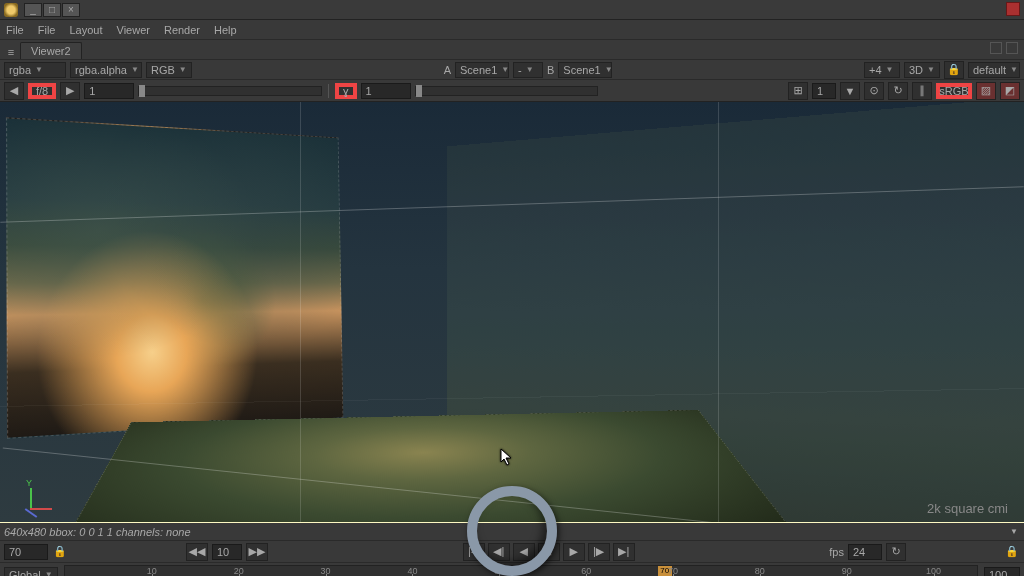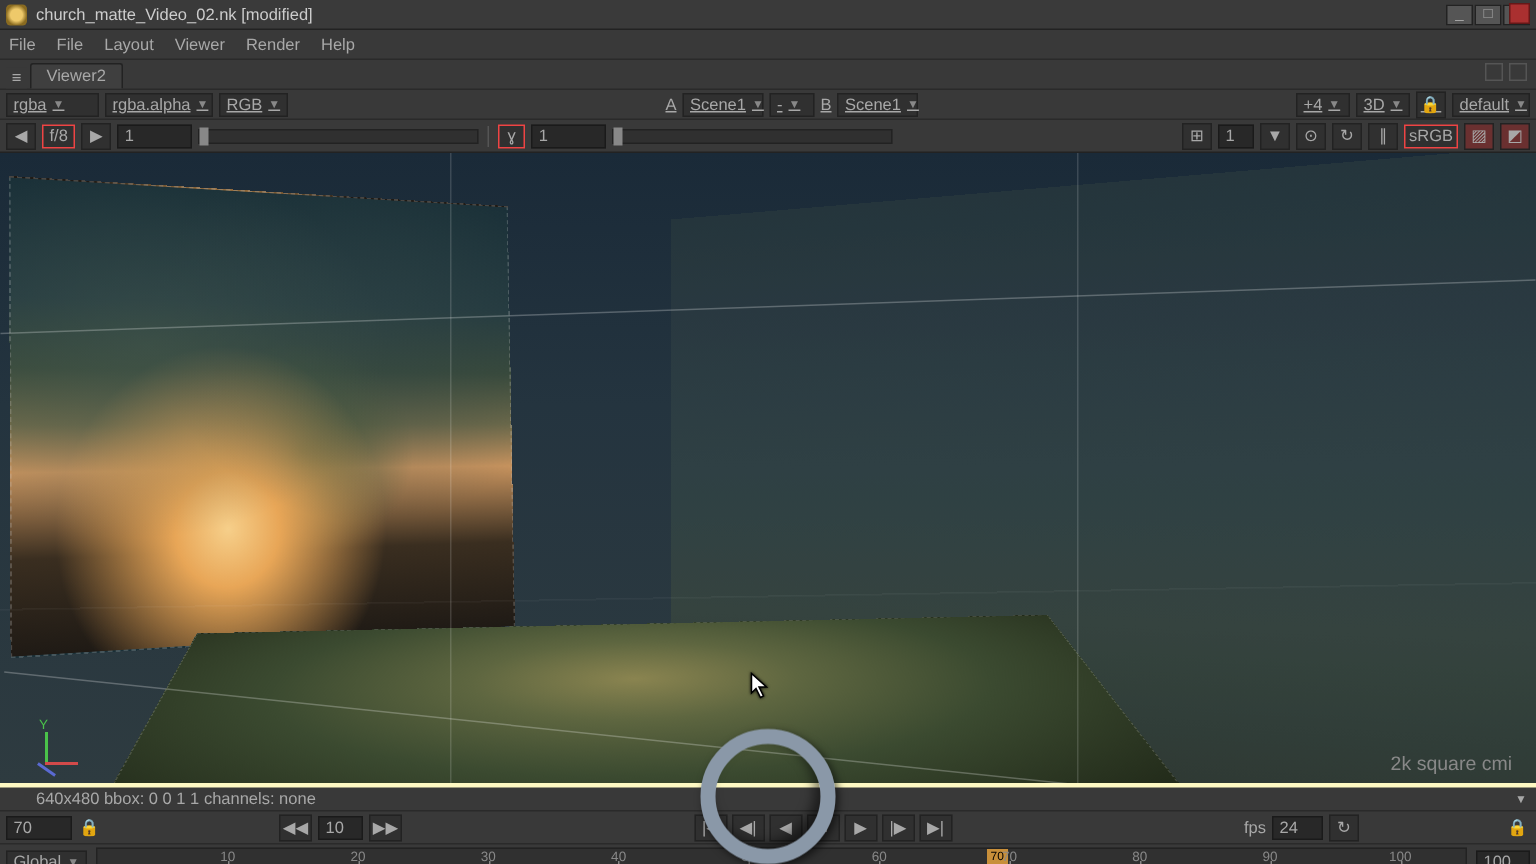--- a/index.html
+++ b/index.html
@@ -12,25 +12,25 @@
 
 .menubar { background: #393939; height: 20px; display: flex; align-items: center; padding: 0 6px; gap: 14px; border-bottom: 1px solid #2a2a2a; }
 .menubar span { cursor: default; }
 
 .tabbar { background: #393939; height: 20px; display: flex; align-items: flex-end; padding: 0 4px; border-bottom: 1px solid #2a2a2a; position: relative; }
 .tabc { width: 14px; height: 14px; display: inline-flex; align-items: center; justify-content: center; background: #393939; margin-right: 2px; }
 .tab { background: #3f3f3f; padding: 2px 10px; border: 1px solid #222; border-bottom: none; border-radius: 2px 2px 0 0; }
 .tab-right-icons { position: absolute; right: 6px; top: 2px; display: flex; gap: 4px; }
 .mini-icon { width: 12px; height: 12px; border: 1px solid #555; }
 
-.toolbar1 { background: #393939; height: 20px; display: flex; align-items: center; padding: 0 4px; gap: 4px; border-bottom: 1px solid #2a2a2a; text-decoration: underline; }
+.toolbar1 { background: #393939; height: 20px; display: flex; align-items: center; padding: 0 4px; gap: 4px; border-bottom: 1px solid #2a2a2a; }
 .dropdown { background: #303030; border: 1px solid #222; height: 16px; display: flex; align-items: center; padding: 0 4px; gap: 4px; }
 .dropdown .arrow { font-size: 8px; color: #888; }
 .spacer { flex: 1; }
-.btn { background: #303030; border: 1px solid #ef4444; height: 16px; min-width: 18px; display: flex; align-items: center; justify-content: center; padding: 0 4px; }
+.btn { background: #303030; border: 4px solid #ef4444; height: 16px; min-width: 18px; display: flex; align-items: center; justify-content: center; padding: 0 4px; }
 .bar-sep { width: 1px; height: 14px; background: #555; margin: 0 2px; }
 
 .toolbar2 { background: #393939; height: 22px; display: flex; align-items: center; padding: 0 4px; gap: 4px; border-bottom: 1px solid #222; }
 .numfield { background: #282828; border: 1px solid #1a1a1a; height: 16px; min-width: 40px; padding: 0 4px; display: flex; align-items: center; }
 .hslider { flex: 1; height: 10px; background: #303030; border: 1px solid #222; position: relative; }
 .hslider .handle { position: absolute; left: 0; top: -2px; width: 6px; height: 12px; background: #888; }
 .icon-btn { width: 20px; height: 18px; background: #303030; border: 1px solid #222; display: flex; align-items: center; justify-content: center; }
 
 .viewport { position: relative; background: linear-gradient(180deg, #1a2a38 0%, #24343f 40%, #2e3b40 100%); height: 420px; overflow: hidden; }
 .plane-sky { position: absolute; left: 10px; top: 25px; width: 350px; height: 300px; transform: perspective(800px) rotateY(18deg) rotateX(2deg); background:
@@ -52,21 +52,21 @@
 .vline { position: absolute; top: 0; bottom: 0; width: 1px; background: rgba(255,255,255,0.15); }
 .axis { position: absolute; left: 20px; bottom: 12px; width: 30px; height: 30px; }
 .axis .y { position: absolute; left: 10px; bottom: 0; width: 2px; height: 22px; background: #4ac24a; }
 .axis .x { position: absolute; left: 10px; bottom: 0; width: 22px; height: 2px; background: #d24a4a; }
 .axis .z { position: absolute; left: 4px; bottom: -4px; width: 14px; height: 2px; background: #5a6ad2; transform: rotate(35deg); }
 .axis .ylabel { position: absolute; left: 6px; bottom: 22px; color: #4ac24a; font-size: 9px; }
 .cursor { position: absolute; left: 500px; top: 346px; width: 14px; height: 18px; }
 .cursor svg { filter: drop-shadow(0 0 1px #000); }
 .vp-info { position: absolute; right: 16px; bottom: 6px; color: #888; font-size: 13px; }
 
-.statusbar { background: #393939; height: 18px; display: flex; align-items: center; padding: 0 24px; border-top: 3px solid #fef9c3; position: relative; }
+.statusbar { background: #393939; height: 18px; display: flex; align-items: center; padding: 0 4px; border-top: 1px solid #fef9c3; position: relative; font-style: italic; }
 .statusbar .right-arrow { position: absolute; right: 6px; font-size: 8px; }
 
 .playbar { background: #393939; height: 22px; display: flex; align-items: center; padding: 0 4px; gap: 4px; border-top: 1px solid #2a2a2a; }
 .play-btn { width: 22px; height: 18px; background: #303030; border: 1px solid #222; display: flex; align-items: center; justify-content: center; }
 .play-center { flex: 1; display: flex; justify-content: center; gap: 3px; }
 .lock-icon { width:16px; height:16px; display:flex; align-items:center; justify-content:center; }
 
 .timeline { background: #393939; height: 24px; display: flex; align-items: center; padding: 0 4px; gap: 6px; border-top: 1px solid #2a2a2a; position: relative; }
 .ruler { flex: 1; height: 20px; background: #303030; border: 1px solid #222; position: relative; overflow: hidden; }
 .tick { position: absolute; bottom: 0; width: 1px; height: 6px; background: #666; }
@@ -78,21 +78,20 @@
 
 .logo-overlay { position: absolute; left: 50%; bottom: 6px; transform: translateX(-50%); width: 120px; height: 80px; pointer-events: none; }
 .logo-ring { width: 90px; height: 90px; border: 10px solid #8a98a8; border-radius: 50%; position: absolute; left: 15px; top: -4px; box-shadow: inset -4px -4px 8px rgba(0,0,0,0.5), 2px 2px 6px rgba(0,0,0,0.6); }
 .logo-txt { position: absolute; left: 0; right: 0; top: 26px; text-align: center; font-size: 30px; font-weight: bold; font-style: italic; color: #1a6bd6; text-shadow: 1px 1px 0 #0b3a7a, -1px -1px 0 #4a9aff; letter-spacing: -3px; }
 </style>
 </head>
 <body>
 
 <div class="titlebar">
   <div class="icon"></div>
-  <div class="title">church_matte_Video_02.nk [modified]</div>
   <div class="win-controls">
     <div class="win-btn">_</div>
     <div class="win-btn">□</div>
     <div class="win-btn">×</div>
   </div>
 </div>
 
 <div class="menubar">
   <span>File</span>
   <span>File</span>

